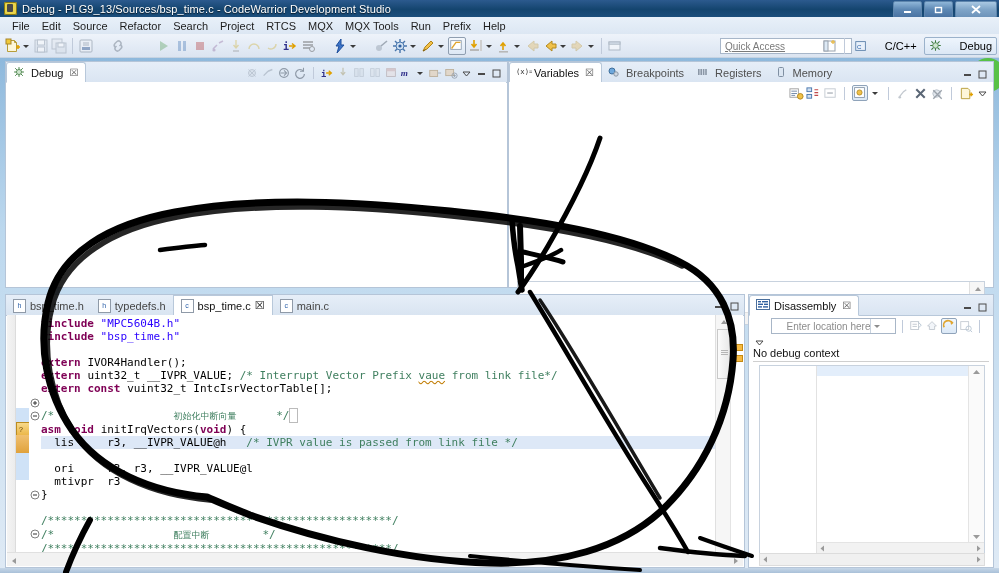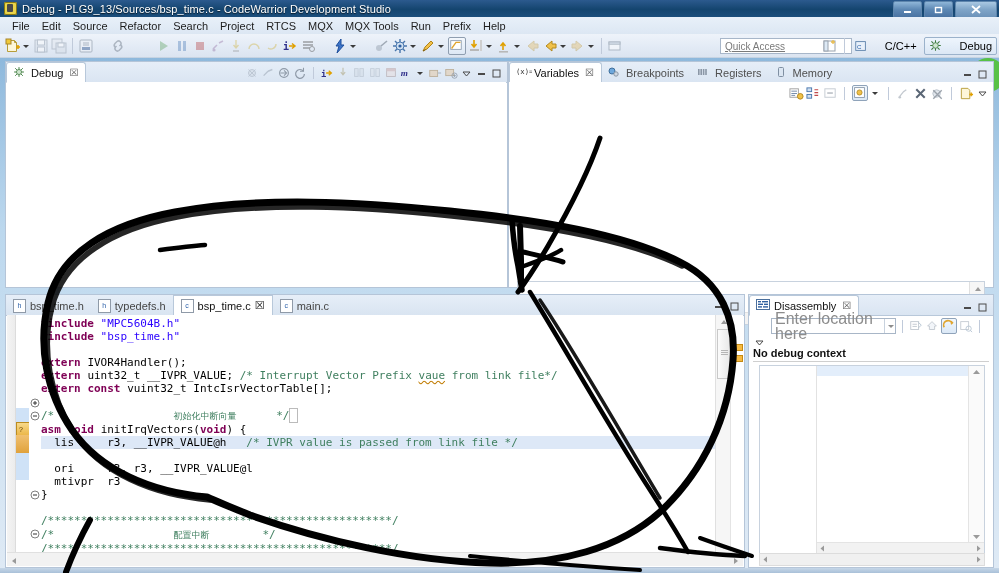--- a/index.html
+++ b/index.html
@@ -261,36 +261,36 @@
   }
 
   
   #disasm-panel { left:748px; top:294px; width:246px; height:274px; }
   #disasm-toolrow {
     position:absolute; left:0; right:0; top:21px; height:20px;
     display:flex; align-items:center; padding-left:22px; gap:2px;
   }
   .loc-combo {
     width:125px; height:16px; background:#fff; border:1px solid #a8b6c7;
-    font-size:16px; color:#8c8c8c; line-height:15px; padding-left:3px;
+    font-size:10px; color:#8c8c8c; line-height:15px; padding-left:3px;
     box-sizing:border-box; display:flex; align-items:center;
-    justify-content:space-between;
+    justify-content:center;
   }
   .loc-combo .cb-arrow {
     width:12px;height:14px; border-left:1px solid #c8d2de; position:relative;
   }
   .loc-combo .cb-arrow::after{
     content:""; position:absolute; left:3px; top:6px;
     border-left:3px solid transparent;border-right:3px solid transparent;
     border-top:3px solid #8d8d8d;
   }
   #disasm-menu-arrow { position:absolute; left:4px; top:41px; }
   #no-ctx {
     position:absolute; left:4px; top:52px; right:4px;
-    font-size:11px; color:#111; font-weight:bold;
+    font-size:11px; color:#111; font-weight:normal;
     border-bottom:1px solid #cfcfcf; padding-bottom:2px;
   }
   #disasm-table {
     position:absolute; left:10px; top:70px; right:8px; bottom:12px;
     border:1px solid #c8d2de; background:#fff;
   }
   #disasm-table .col-div {
     position:absolute; left:56px; top:0; bottom:0; width:1px; background:#e2e2e2;
   }
   #disasm-table .sel-row {

